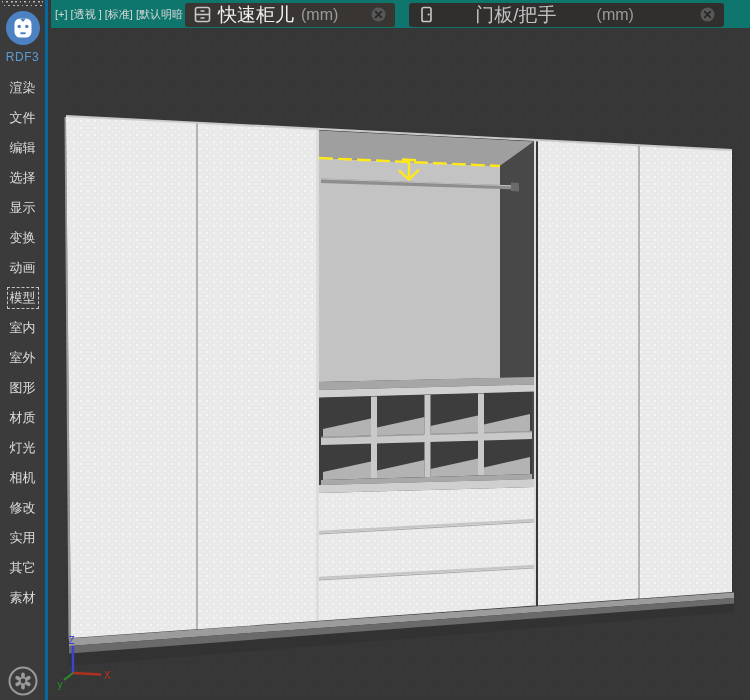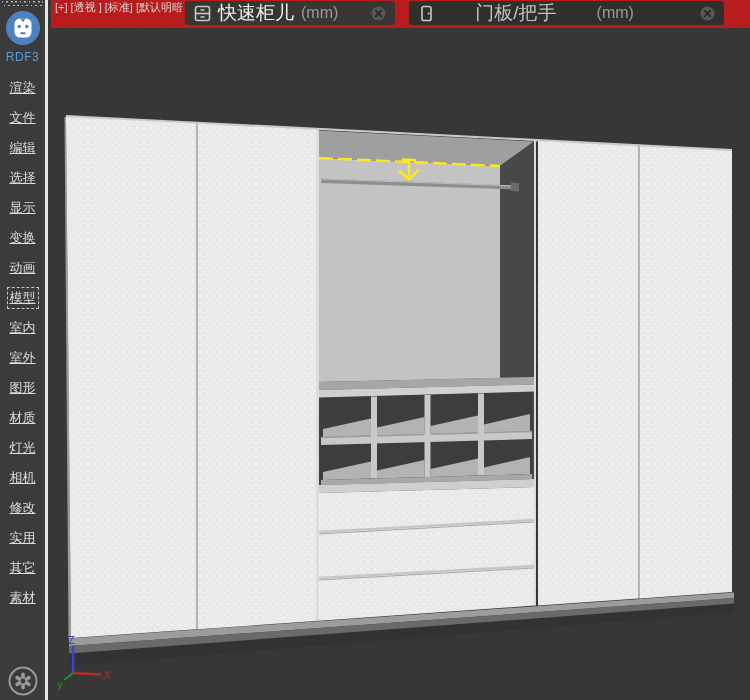--- a/index.html
+++ b/index.html
@@ -1,40 +1,40 @@
 <!DOCTYPE html>
 <html><head>
 <meta charset="utf-8">
 <style>
   * { margin:0; padding:0; box-sizing:border-box; }
   html,body { width:750px; height:700px; overflow:hidden; background:#373737;
               font-family:"Liberation Sans", sans-serif; }
 
   
   .sidebar { position:absolute; left:0; top:0; width:48px; height:700px;
-             background:#3b3b3b; border-right:3px solid #e5e5e5; }
+             background:#3b3b3b; border-right:3px solid #0369a1; }
   .sidebar-dots { height:5px; margin:1px 2px 0 2px;
      background-image:repeating-linear-gradient(90deg,#b9b9b9 0 1.5px, transparent 1.5px 4.5px),
                       repeating-linear-gradient(90deg,#b9b9b9 0 1.5px, transparent 1.5px 4.5px);
      background-size:100% 1.5px,100% 1.5px; background-position:0 0,2px 3.5px;
      background-repeat:no-repeat,no-repeat; }
   .logo-wrap { width:45px; display:flex; justify-content:center; margin-top:3px; }
   .app-version { text-align:center; color:#5b9bd5; font-size:12px; margin-top:3px;
                  letter-spacing:.5px; }
   .menu { margin-top:9px; }
   .menu-item { height:30px; display:flex; align-items:center; justify-content:center;
                color:#dcdcdc; font-size:13px; cursor:default; }
-  .menu-item span { padding:1px 2px; border:1px solid transparent;text-decoration:underline; }
+  .menu-item span { padding:1px 2px; border:1px solid transparent; }
   .menu-item.focused span { border:1px dashed #c5c5c5; }
   .settings-wrap { position:absolute; bottom:2px; left:0; width:45px;
                    display:flex; justify-content:center; }
 
   
   .topbar { position:absolute; left:51px; top:0; width:699px; height:28px;
-            background:#b91c1c; display:flex; }
+            background:#0f766e; display:flex; align-items:center; }
   .vp-label { width:130px; margin-left:4px; overflow:hidden; white-space:nowrap;
               color:#d6d6d6; font-size:11px; }
   .tab { display:flex; align-items:center; gap:7px; height:24px; margin-top:1px;
          padding:0 9px; border-radius:3px; }
   .tab.active { background:#383533; }
   .tab.inactive { background:#312f2e; margin-left:14px;gap:40px; }
   .tab-title { font-size:19px; white-space:nowrap; }
   .tab.active .tab-title { color:#f0f0f0; }
   .tab.inactive .tab-title { color:#c2c2c2; }
   .tab-unit { font-size:16px; color:#9b9b9b; white-space:nowrap; }

